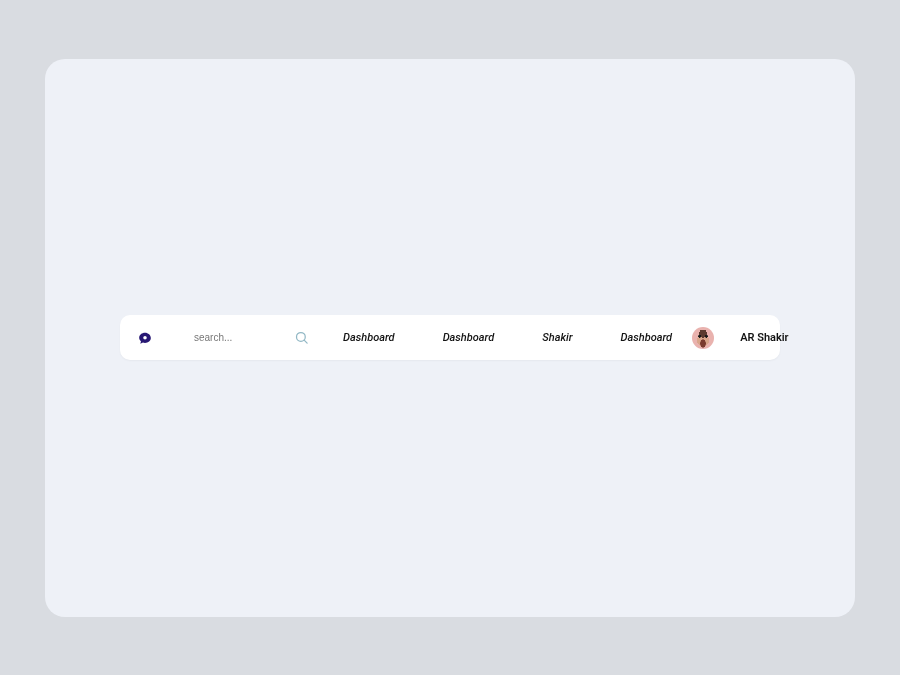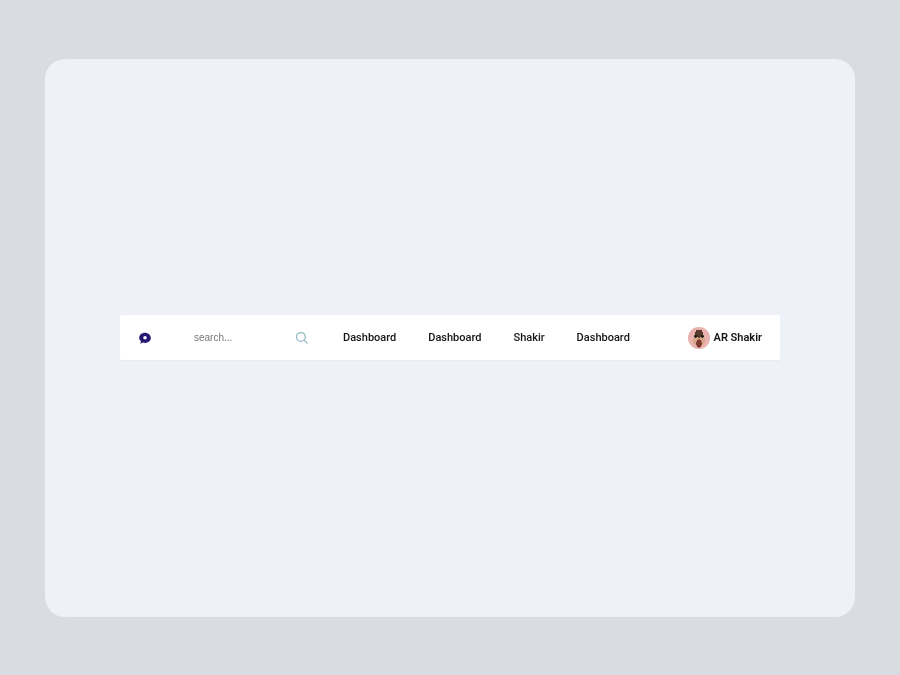--- a/index.html
+++ b/index.html
@@ -12,21 +12,21 @@
     .panel {
       width:810px; height:558px;
       background:#eef1f7;
       border-radius:20px;
       display:flex; align-items:center; justify-content:center;
       position:relative;
     }
     .navbar {
       width:660px; height:45px;
       background:#ffffff;
-      border-radius:2px;
+      border-radius:10px;
       display:flex; align-items:center;
       padding:0 18px;
       gap:10px;
       box-shadow:0 1px 2px rgba(0,0,0,0.04);
     }
     .logo {
       width:14px; height:14px;
       flex:0 0 auto;
       color:#281874;
       display:flex; align-items:center; justify-content:center;
@@ -45,33 +45,34 @@
     .search-icon {
       flex:0 0 auto;
       width:15px; height:15px;
       color:#92b8c5;
       display:flex; align-items:center; justify-content:center;
       margin-right:24px;
     }
     .search-icon svg { display:block; }
     .nav-links {
       display:flex; align-items:flex-start;
-      gap:32px;
+      gap:48px;
       flex:0 0 auto;
+      font-style:italic;
     }
     .nav-link {
       font-size:11px;
       font-weight:500;
       color:#141414;
       cursor:pointer;
       white-space:nowrap;
     }
     .spacer { flex:1 1 auto; }
     .user {
-      display:flex; align-items:center; gap:4px;
+      display:flex; align-items:center; gap:26px;
       flex:0 0 auto;
     }
     .avatar {
       width:22px; height:22px; border-radius:50%;
       background:
         radial-gradient(circle at 50% 30%, #5b3a2e 0 4px, transparent 4px),
         radial-gradient(circle at 50% 60%, #d9a58a 0 6px, transparent 6px),
         linear-gradient(#e9b2ae,#e9b2ae);
       position:relative;
       overflow:hidden;

